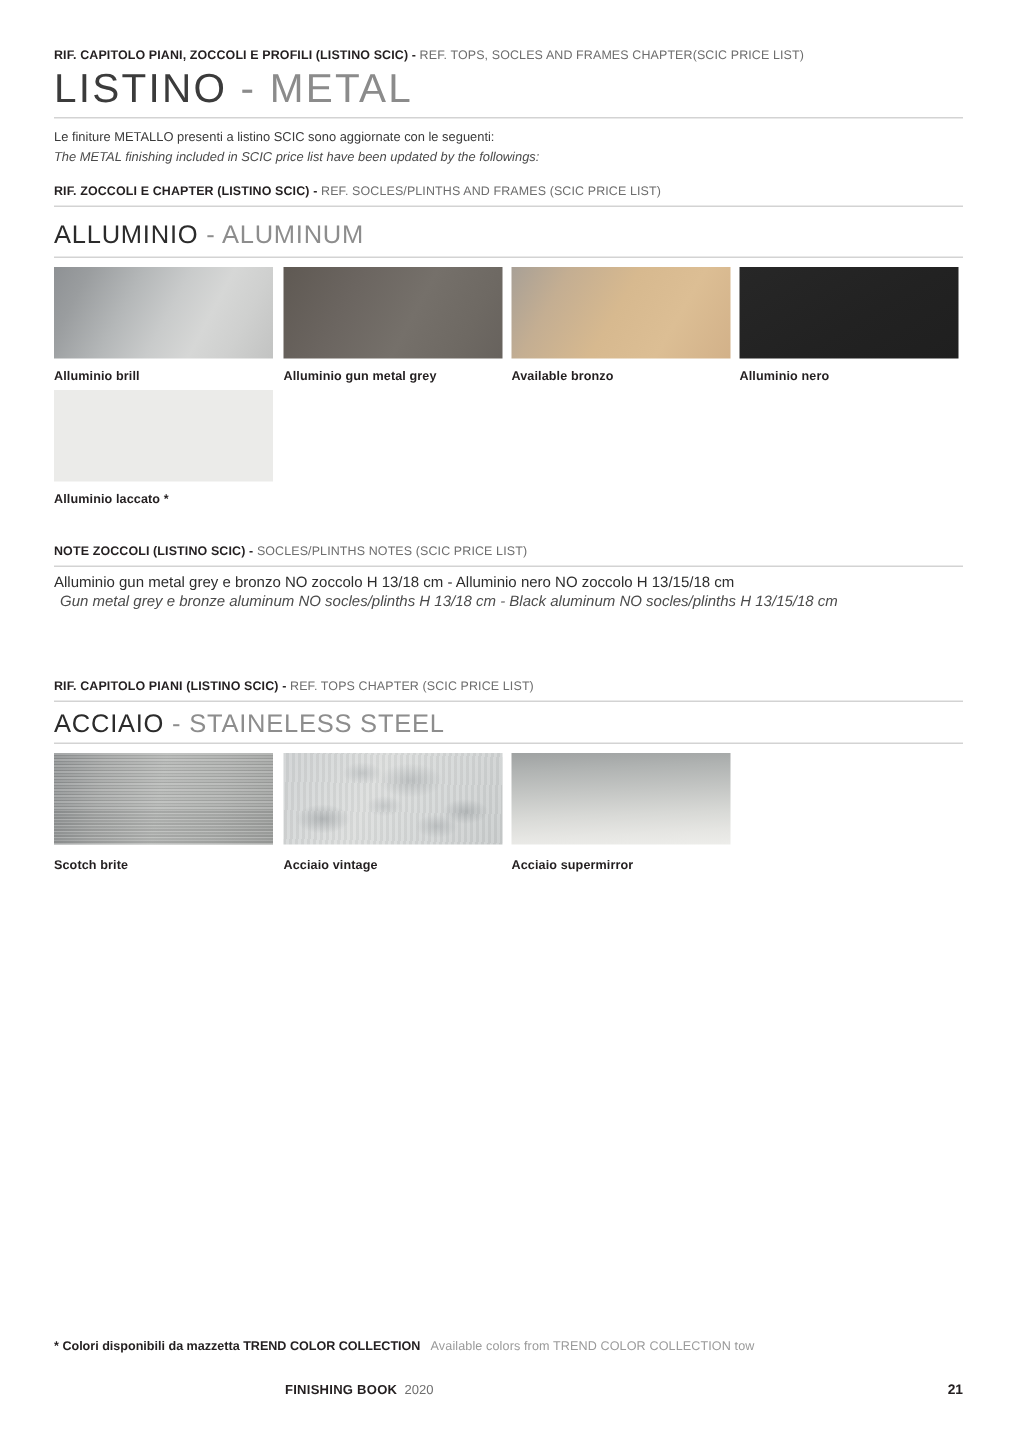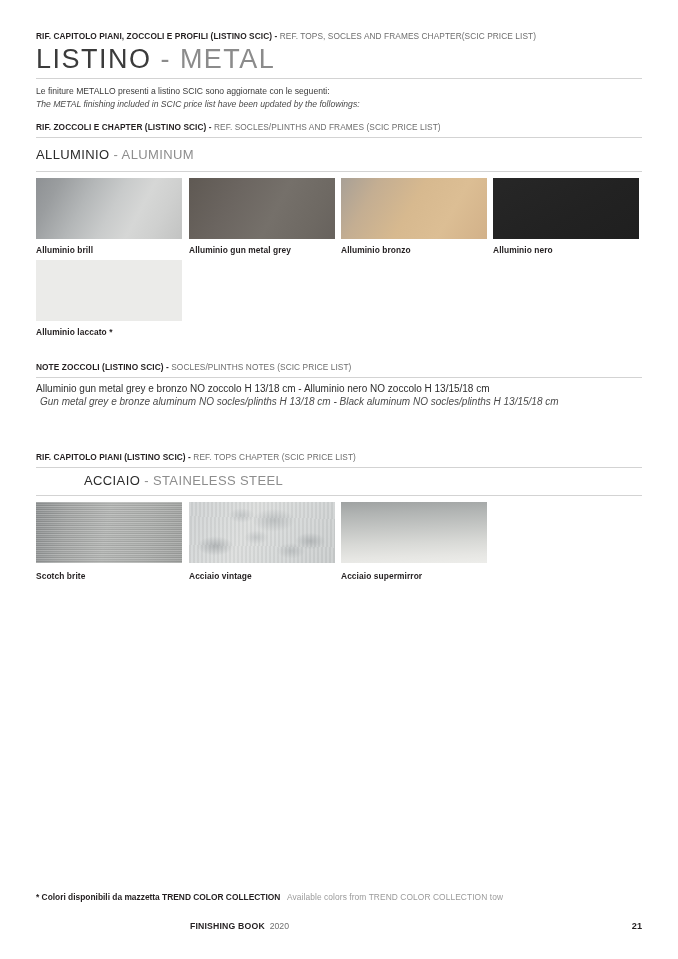--- a/index.html
+++ b/index.html
@@ -66,21 +66,21 @@
     white-space: nowrap;
   }
   .intro.it {
     font-style: italic;
     color: #4a4a4a;
   }
 
   .section-head {
     position: absolute;
     left: 36px;
-    font-size: 13px;
+    font-size: 17px;
     letter-spacing: 0.03em;
     white-space: nowrap;
     color: #2b2b2b;
   }
   .section-head .dim {
     color: #8d8d8d;
   }
 
   
   .swatch {
@@ -266,42 +266,42 @@
   </div>
   <div class="rule" style="left:36px; top:171px; width:606px;"></div>
 
   <div class="swatch fin-brill" style="left:36px; top:178px;"></div>
   <div class="swatch-label" style="left:36px; top:245px;">Alluminio brill</div>
 
   <div class="swatch fin-gun" style="left:189px; top:178px;"></div>
   <div class="swatch-label" style="left:189px; top:245px;">Alluminio gun metal grey</div>
 
   <div class="swatch fin-bronzo" style="left:341px; top:178px;"></div>
-  <div class="swatch-label" style="left:341px; top:245px;">Alluminio bronzo</div>
+  <div class="swatch-label" style="left:341px; top:245px;">Available bronzo</div>
 
   <div class="swatch fin-nero" style="left:493px; top:178px;"></div>
   <div class="swatch-label" style="left:493px; top:245px;">Alluminio nero</div>
 
   <div class="swatch fin-laccato" style="left:36px; top:260px;"></div>
   <div class="swatch-label" style="left:36px; top:327px;">Alluminio  laccato *</div>
 
   <div class="ref-line" style="left:36px; top:362px;">
     <span class="bold">NOTE ZOCCOLI (LISTINO SCIC)</span><span class="bold"> - </span><span class="light">SOCLES/PLINTHS NOTES (SCIC PRICE LIST)</span>
   </div>
   <div class="rule" style="left:36px; top:377px; width:606px;"></div>
 
   <div class="note-line" style="top:383px;">Alluminio gun metal grey e bronzo NO zoccolo H 13/18 cm   -  Alluminio nero NO zoccolo H 13/15/18 cm</div>
   <div class="note-line it" style="top:396px;">Gun metal grey e bronze aluminum NO socles/plinths H 13/18 cm  -  Black aluminum  NO socles/plinths H 13/15/18 cm</div>
 
   <div class="ref-line" style="left:36px; top:452px;">
     <span class="bold">RIF. CAPITOLO PIANI (LISTINO SCIC)</span><span class="bold"> - </span><span class="light">REF. TOPS CHAPTER (SCIC PRICE LIST)</span>
   </div>
   <div class="rule" style="left:36px; top:467px; width:606px;"></div>
 
-  <div class="section-head" style="top:473px;margin-left:48px;">
+  <div class="section-head" style="top:473px;">
     <span>ACCIAIO</span><span class="dim"> - </span><span class="dim">STAINELESS STEEL</span>
   </div>
   <div class="rule" style="left:36px; top:495px; width:606px;"></div>
 
   <div class="swatch fin-scotch" style="left:36px; top:502px;"></div>
   <div class="swatch-label" style="left:36px; top:571px;">Scotch brite</div>
 
   <div class="swatch fin-vintage" style="left:189px; top:502px;"></div>
   <div class="swatch-label" style="left:189px; top:571px;">Acciaio vintage</div>
 

